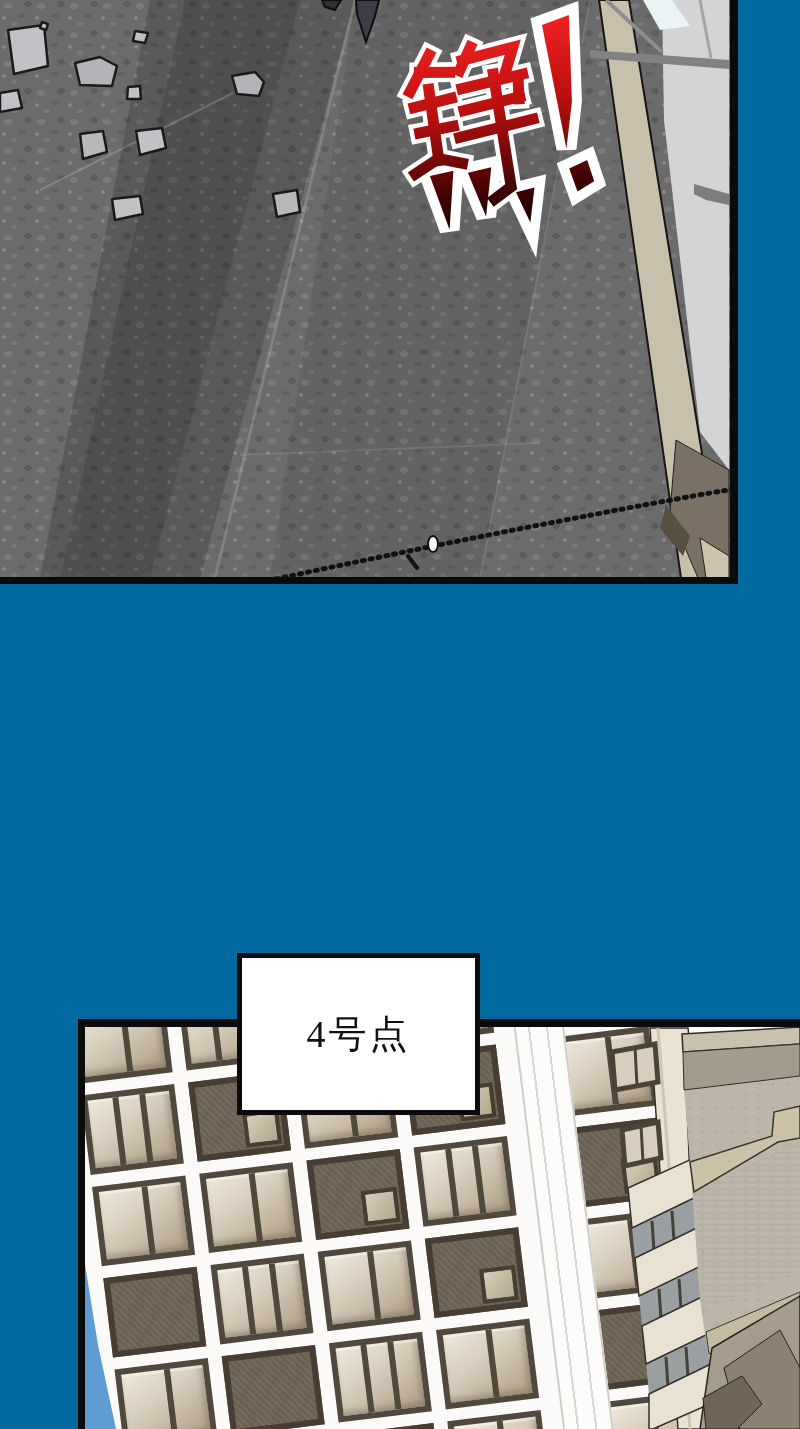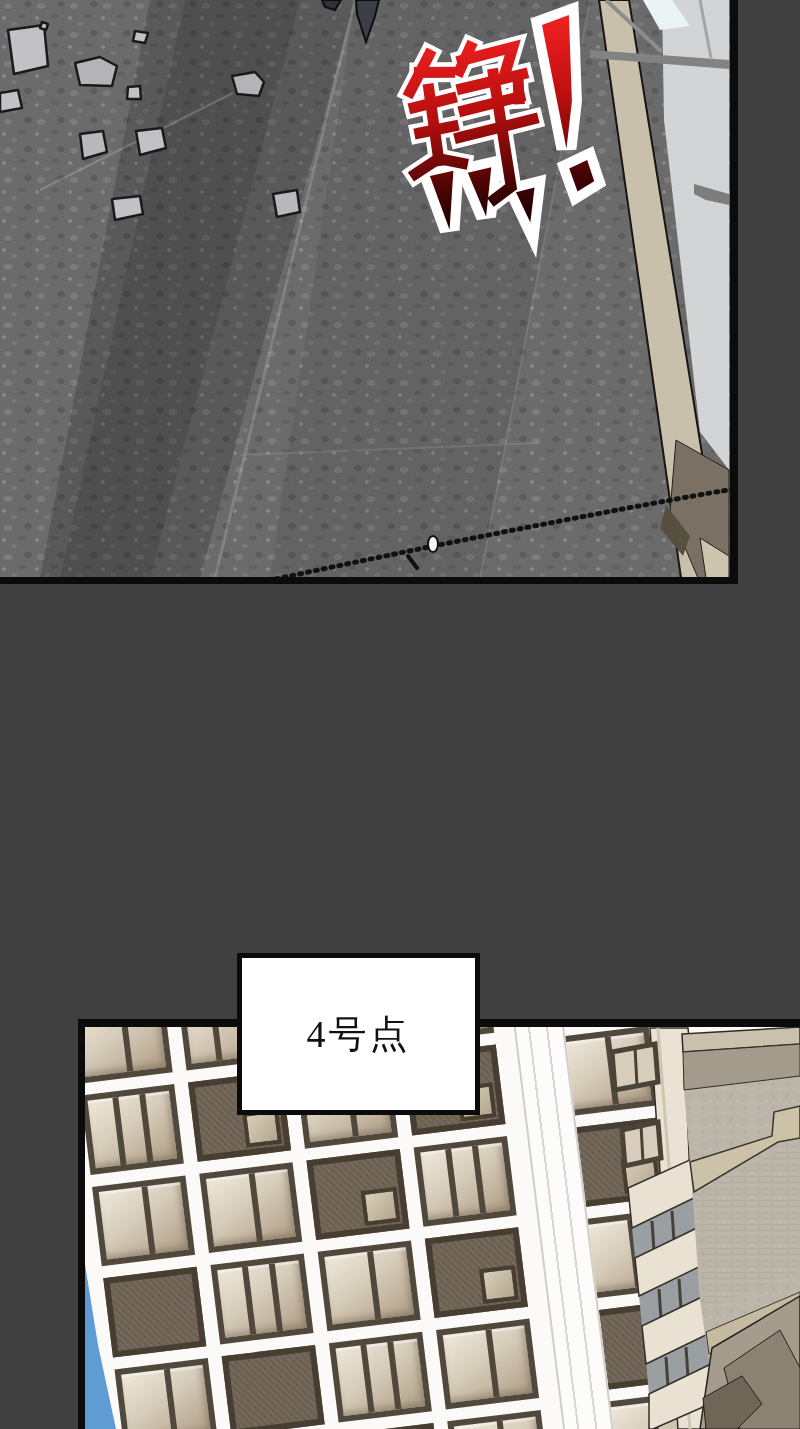--- a/index.html
+++ b/index.html
@@ -1,16 +1,16 @@
 <!DOCTYPE html>
 <html><head>
 <meta charset="utf-8">
 <style>
   html,body{margin:0;padding:0;background:#ffffff;}
-  #page{position:relative;width:800px;height:1429px;background:#404040;overflow:hidden;
+  #page{position:relative;width:800px;height:1429px;background:#0369a1;overflow:hidden;
         font-family:"Liberation Sans",sans-serif;}
   
   #top-panel{position:absolute;left:0;top:0;width:738px;height:584px;}
   #pavement{position:absolute;left:0;top:0;width:738px;height:578px;
     background-color:#6b6b6b;
     background-image:
       radial-gradient(7px 5px at 8px 6px, #7b7b7b 60%, transparent 61%),
       radial-gradient(6px 4px at 22px 16px, #616161 60%, transparent 61%),
       radial-gradient(5px 4px at 14px 24px, #787878 60%, transparent 61%),
       radial-gradient(6px 5px at 28px 4px, #5c5c5c 60%, transparent 61%),

